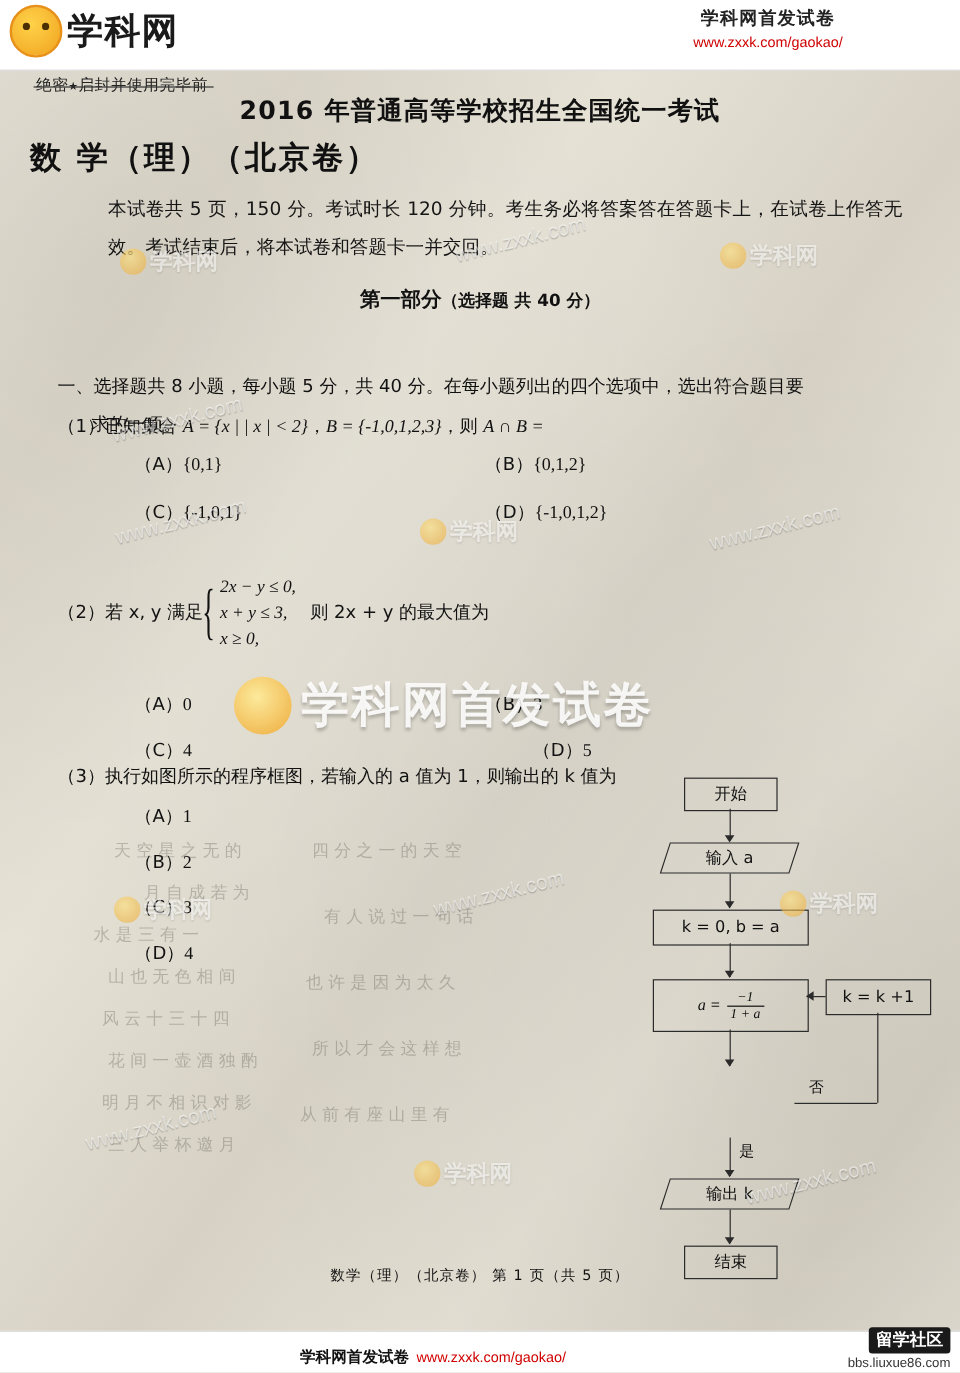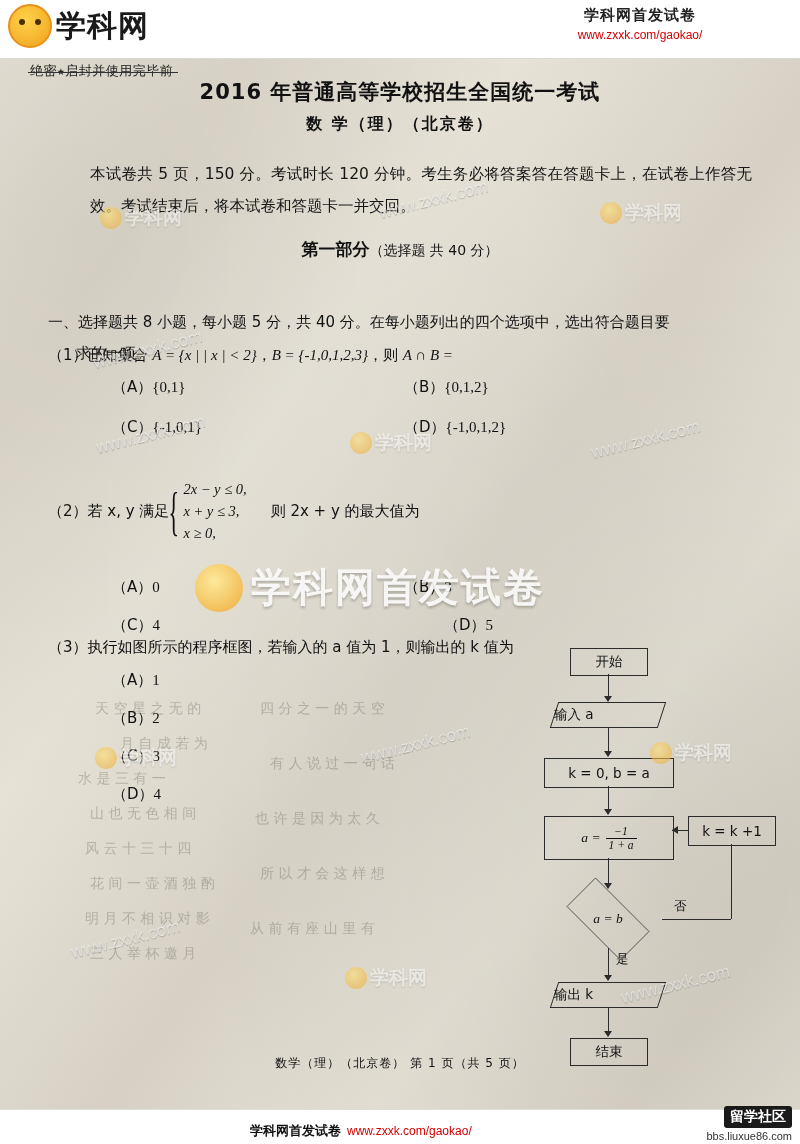--- a/index.html
+++ b/index.html
@@ -72,36 +72,36 @@
   }
   .secret .strike{
     position:absolute;left:-2px;top:10px;width:150px;height:1px;background:#333;
   }
   .title1{
     position:absolute;top:20px;left:0;right:0;text-align:center;
     font-family:"DejaVu Sans", sans-serif;
     font-size:21px;font-weight:bold;color:#111;letter-spacing:1px;
   }
   .title2{
-    position:absolute;top:56px;left:0;right:0;text-align:center;
-    font-family:"DejaVu Sans", sans-serif;
-    font-size:16px;font-weight:bold;color:#111;letter-spacing:2px;
+    position:absolute;top:56px;left:0;right:0;
+    font-family:"DejaVu Sans", sans-serif;
+    font-size:26px;font-weight:bold;color:#111;letter-spacing:2px;padding-left:25px;
   }
   .para{
     position:absolute;left:90px;right:48px;top:100px;
     font-size:15.5px;line-height:32px;color:#151515;
     font-family:"DejaVu Sans", sans-serif;
     text-align:justify;
   }
   .part1{
     position:absolute;top:180px;left:0;right:0;text-align:center;
     font-family:"DejaVu Sans", sans-serif;
     font-size:17px;font-weight:bold;color:#111;
   }
-  .part1 small{font-size:14px;font-weight:normal;}
+  .part1 small{font-size:14px;font-weight:bold;}
   .sec1{
     position:absolute;left:48px;right:30px;top:222px;
     font-family:"DejaVu Sans", sans-serif;
     font-size:15px;line-height:31px;color:#111;margin-top:27px;
   }
   .sec1 .ind{display:block;padding-left:28px;}
   .q{
     position:absolute;left:48px;right:30px;
     font-family:"DejaVu Sans", sans-serif;
     font-size:15px;color:#111;
@@ -144,21 +144,21 @@
 
   
   .flow{position:absolute;left:440px;top:590px;width:330px;height:420px;}
   .fbox{
     position:absolute;border:1px solid #2b2b2b;background:transparent;
     display:flex;align-items:center;justify-content:center;
     font-family:"DejaVu Sans", sans-serif;font-size:13.5px;color:#111;
   }
   .par{
     position:absolute;
-    display:flex;align-items:center;justify-content:flex-start;
+    display:flex;align-items:center;justify-content:center;
     font-family:"DejaVu Sans", sans-serif;font-size:13.5px;color:#111;
   }
   .par:before{
     content:"";position:absolute;inset:0;border:1px solid #2b2b2b;
     transform:skewX(-18deg);
   }
   .par span{position:relative;}
   .diamond{
     position:absolute;
     display:flex;align-items:center;justify-content:center;
@@ -311,21 +311,21 @@
       <span>（B）</span><span class="mathn">{0,1,2}</span>
     </div>
     <div class="opt q1c">
       <span>（C）</span><span class="mathn">{-1,0,1}</span>
     </div>
     <div class="opt q1d">
       <span>（D）</span><span class="mathn">{-1,0,1,2}</span>
     </div>
 
     <div class="q" id="q2">
-      <span>（2）</span><span>若 x, y 满足</span><span class="brace"><span class="ln">2x − y ≤ 0,</span><span class="ln">x + y ≤ 3,</span><span class="ln">x ≥ 0,</span></span><span style="margin-left:24px">则 2x + y 的最大值为</span>
+      <span>（2）</span><span>若 x, y 满足</span><span class="brace"><span class="ln">2x − y ≤ 0,</span><span class="ln">x + y ≤ 3,</span><span class="ln">x ≥ 0,</span></span><span style="margin-left:12px">则 2x + y 的最大值为</span>
     </div>
     <div class="opt q2a">
       <span>（A）</span><span class="mathn">0</span>
     </div>
     <div class="opt q2b">
       <span>（B）</span><span class="mathn">3</span>
     </div>
     <div class="opt q2c">
       <span>（C）</span><span class="mathn">4</span>
     </div>
@@ -371,23 +371,20 @@
           <span class="num">−1</span>
           <span class="den">1 + a</span>
         </span>
       </div>
 
       <div class="fbox" style="left:248px;top:168px;width:86px;height:28px;">k = k +1</div>
 
       <div class="vline" style="left:168px;top:210px;height:30px;"></div>
       <div class="arrow-d" style="left:164px;top:235px;"></div>
 
-      <div class="diamond" style="left:114px;top:242px;width:108px;height:58px;">
-        <span>a = b</span>
-      </div>
 
       <div class="hline" style="left:222px;top:271px;width:69px;"></div>
       <div class="vline" style="left:291px;top:196px;height:75px;"></div>
       <div class="flabel" style="left:234px;top:250px;">否</div>
 
       <div class="hline" style="left:232px;top:182px;width:16px;"></div>
       <div class="arrow-l" style="left:232px;top:178px;"></div>
 
       <div class="vline" style="left:168px;top:300px;height:32px;"></div>
       <div class="flabel" style="left:176px;top:303px;">是</div>

